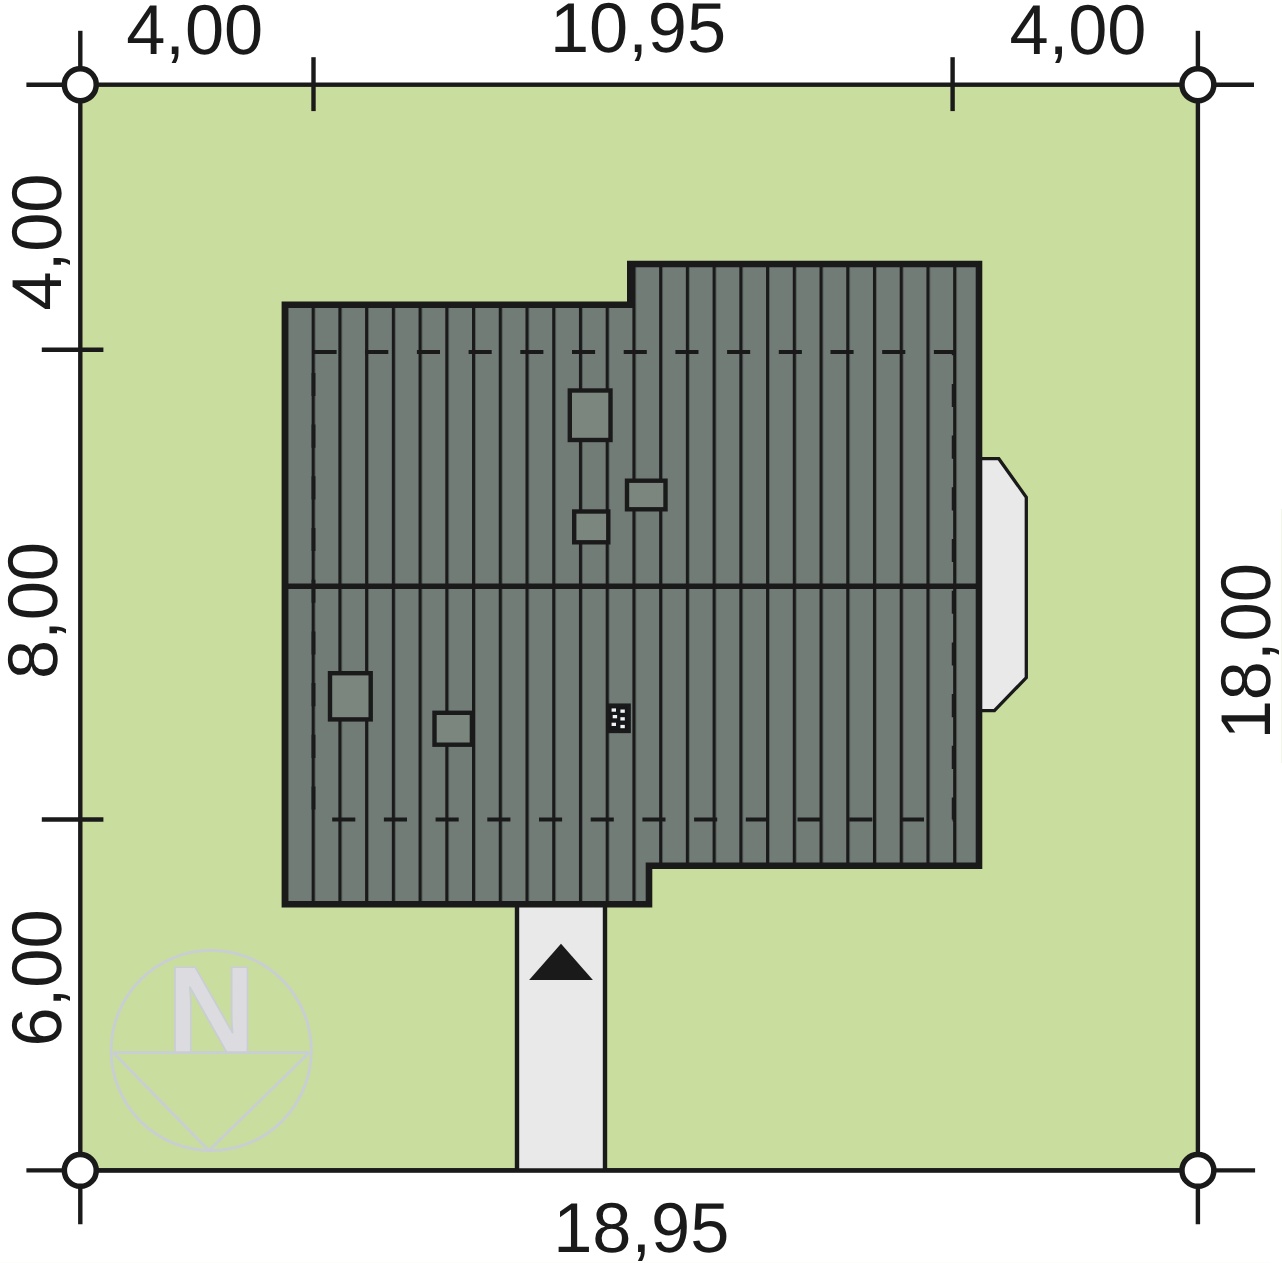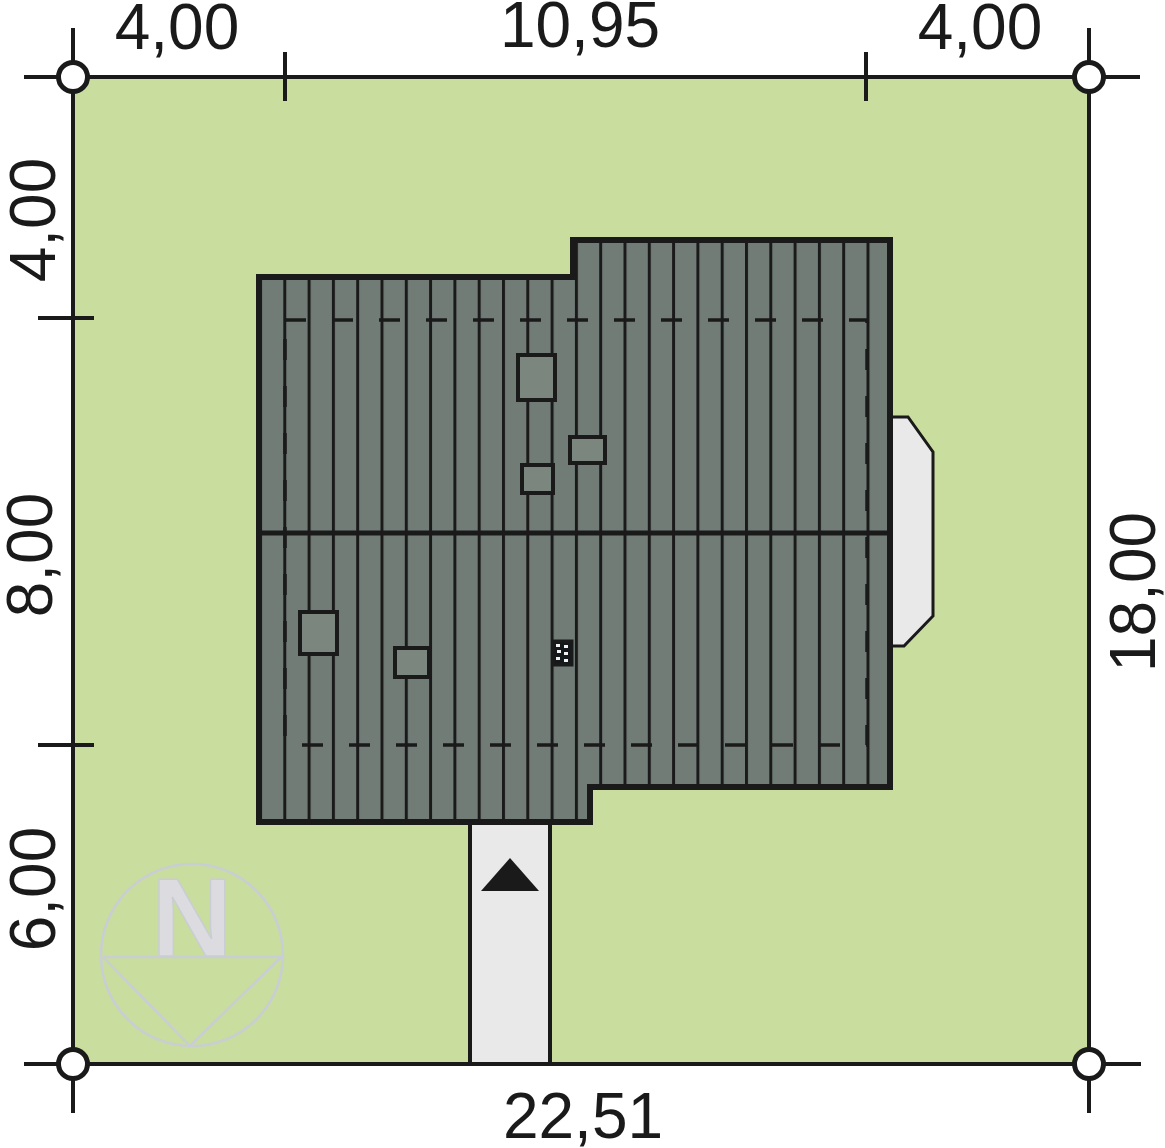--- a/index.html
+++ b/index.html
@@ -126,15 +126,15 @@
   <div class="dim-label" style="left:177px;top:27px;">4,00</div>
   <div class="dim-label" style="left:580px;top:25px;">10,95</div>
   <div class="dim-label" style="left:980px;top:27px;">4,00</div>
 
   <div class="dim-label vert" style="left:33px;top:220px;">4,00</div>
   <div class="dim-label vert" style="left:30px;top:555px;">8,00</div>
   <div class="dim-label vert" style="left:33px;top:889px;">6,00</div>
 
   <div class="dim-label vert" style="left:1133px;top:592px;">18,00</div>
 
-  <div class="dim-label" style="left:583px;top:1116px;">22,51</div>
+  <div class="dim-label" style="left:583px;top:1116px;">18,95</div>
 
 </div>
 
 </body></html>

